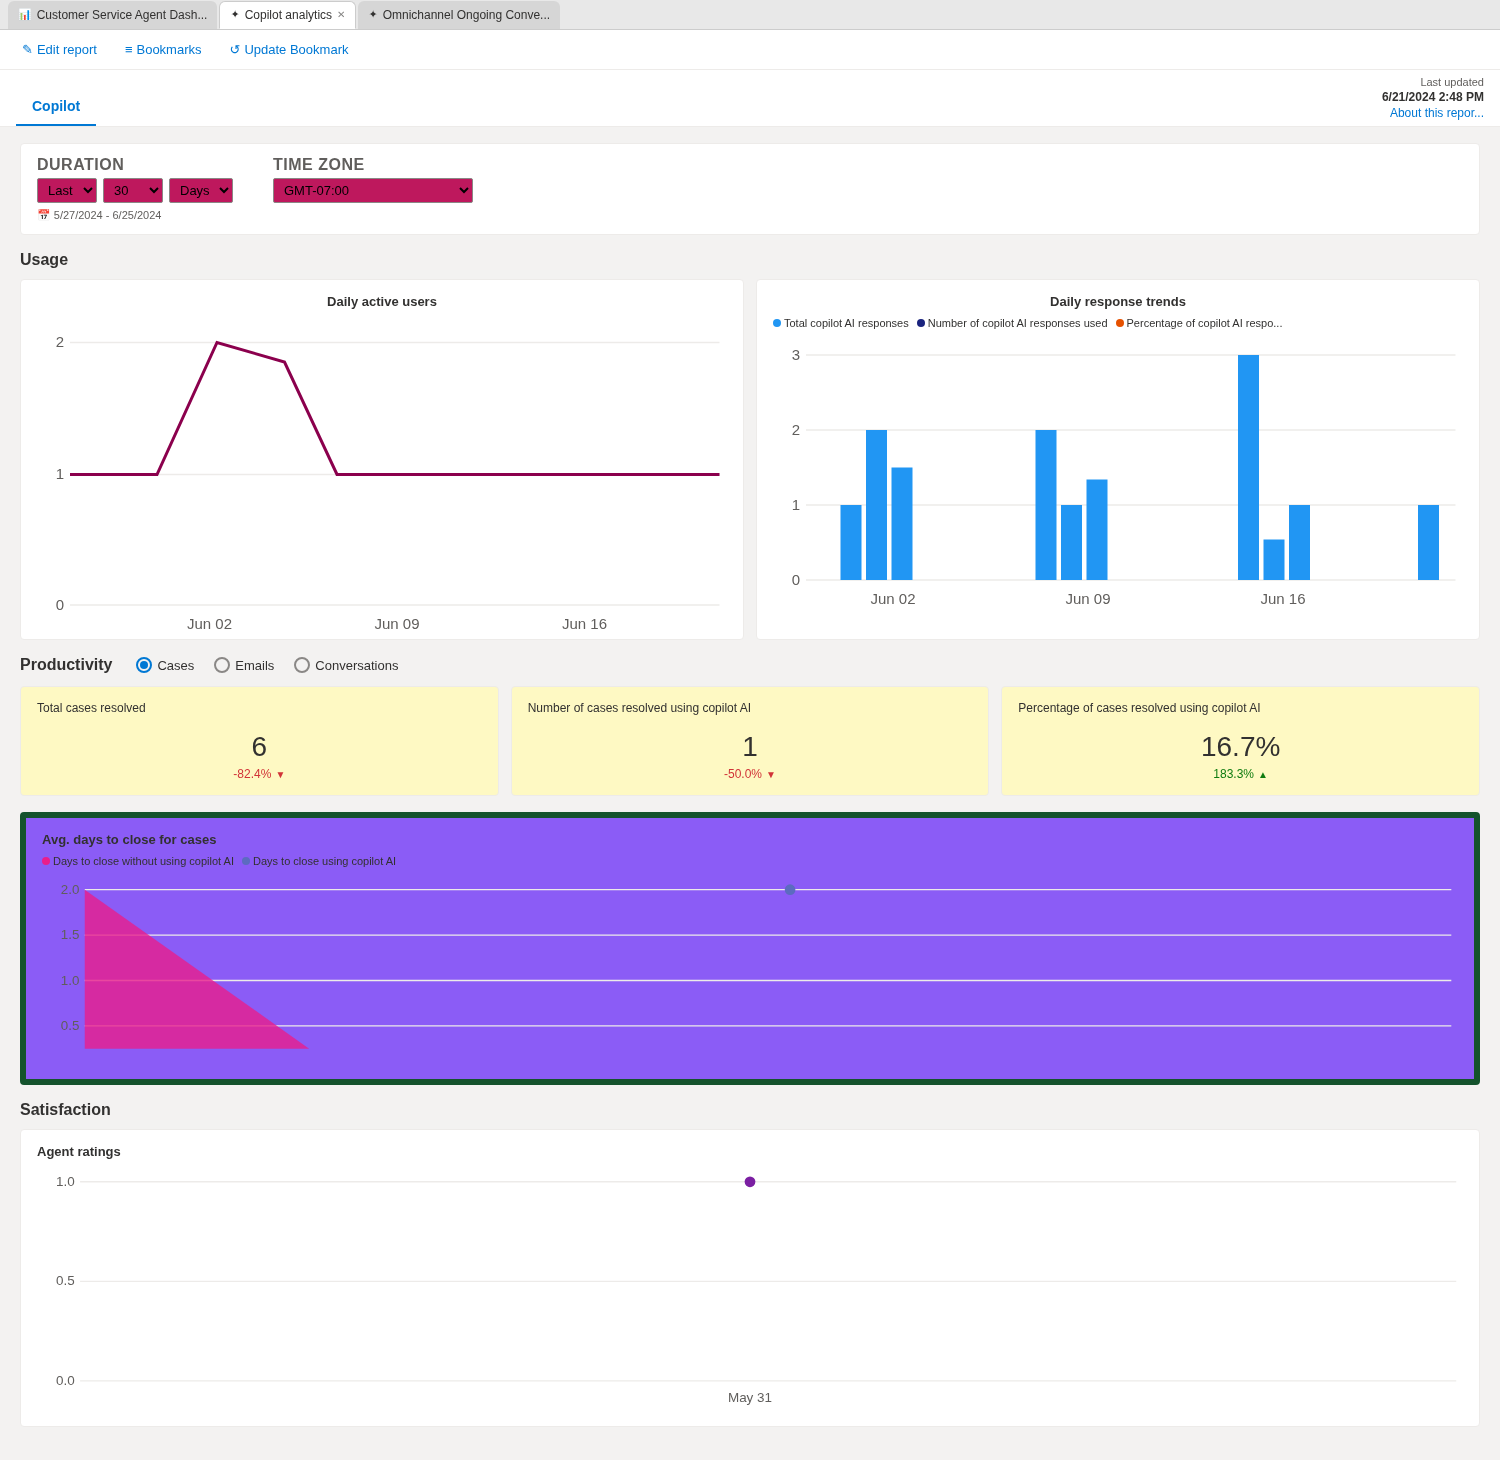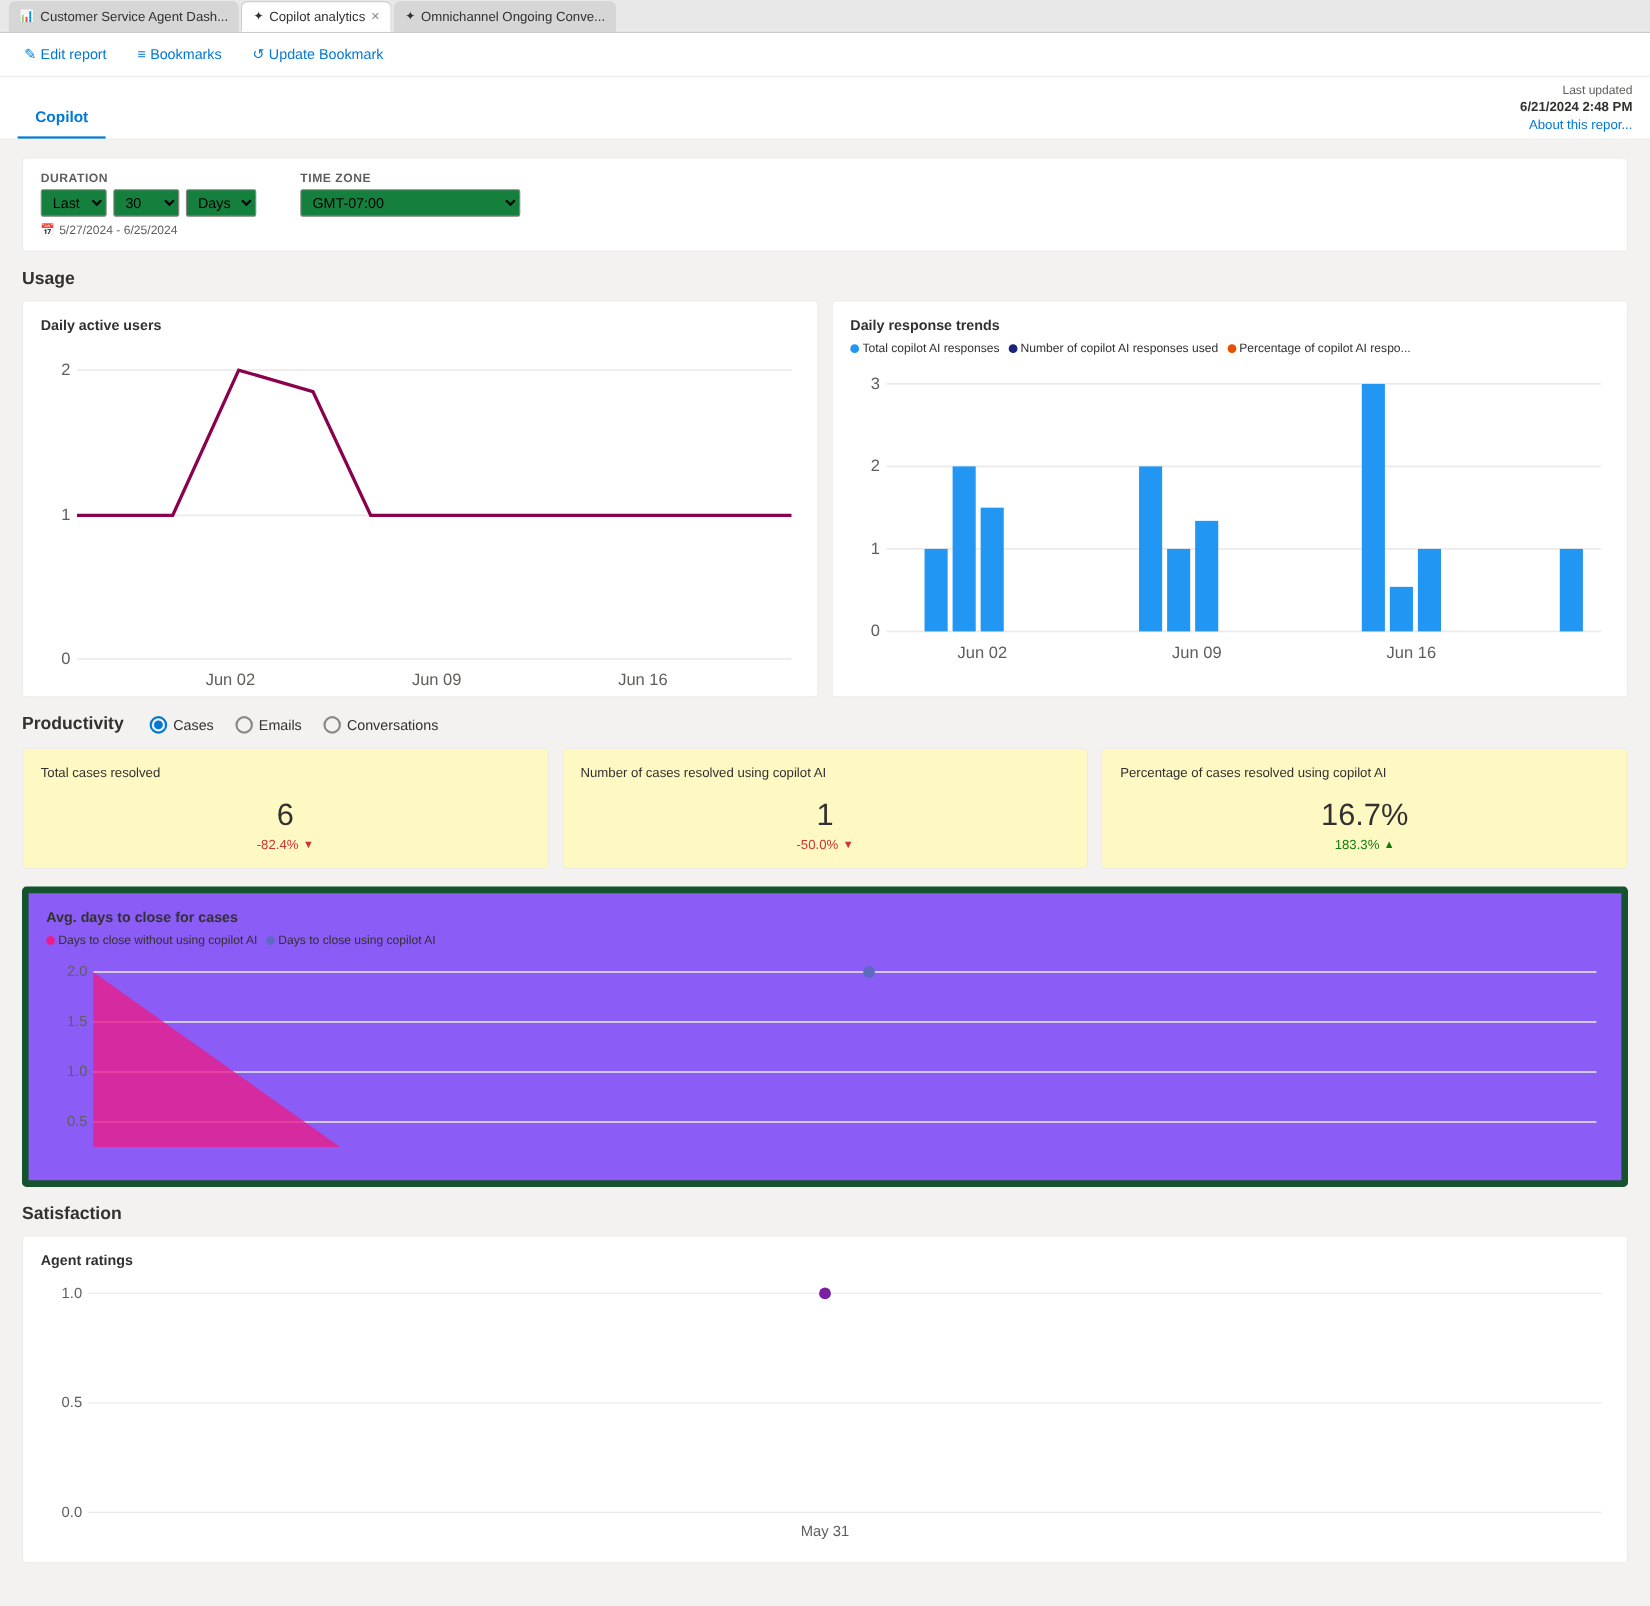--- a/index.html
+++ b/index.html
@@ -102,48 +102,49 @@
       display: flex;
       align-items: flex-start;
       gap: 40px;
       margin-bottom: 12px;
       background: #fff;
       padding: 12px 16px;
       border-radius: 4px;
       border: 1px solid #edebe9;
     }
     .filter-group { display: flex; flex-direction: column; gap: 4px; }
-    .filter-label { font-size: 11px; color: #605e5c; font-weight: 600; text-transform: uppercase; letter-spacing: 0.5px; }
+    .filter-label { font-size: 16px; color: #605e5c; font-weight: 600; text-transform: uppercase; letter-spacing: 0.5px; }
     .filter-controls { display: flex; gap: 6px; align-items: center; }
     .filter-select {
       border: 1px solid #8a8886;
       border-radius: 2px;
       padding: 3px 6px;
       font-size: 13px;
-      background: #15803d;
+      background: #be185d;
       cursor: pointer;
       min-width: 60px;
     }
     .filter-select.wide { min-width: 200px; }
     .date-range { font-size: 11px; color: #605e5c; margin-top: 2px; }
 
     
     .section-header {
       font-size: 16px;
       font-weight: 600;
       margin: 16px 0 10px;
       color: #323130;
     }
 
     
     .charts-row {
       display: grid;
       grid-template-columns: 1fr 1fr;
       gap: 12px;
       margin-bottom: 16px;
+      text-align: center;
     }
     .chart-card {
       background: #fff;
       border: 1px solid #edebe9;
       border-radius: 4px;
       padding: 14px 16px;
     }
     .chart-title {
       font-size: 13px;
       font-weight: 600;

